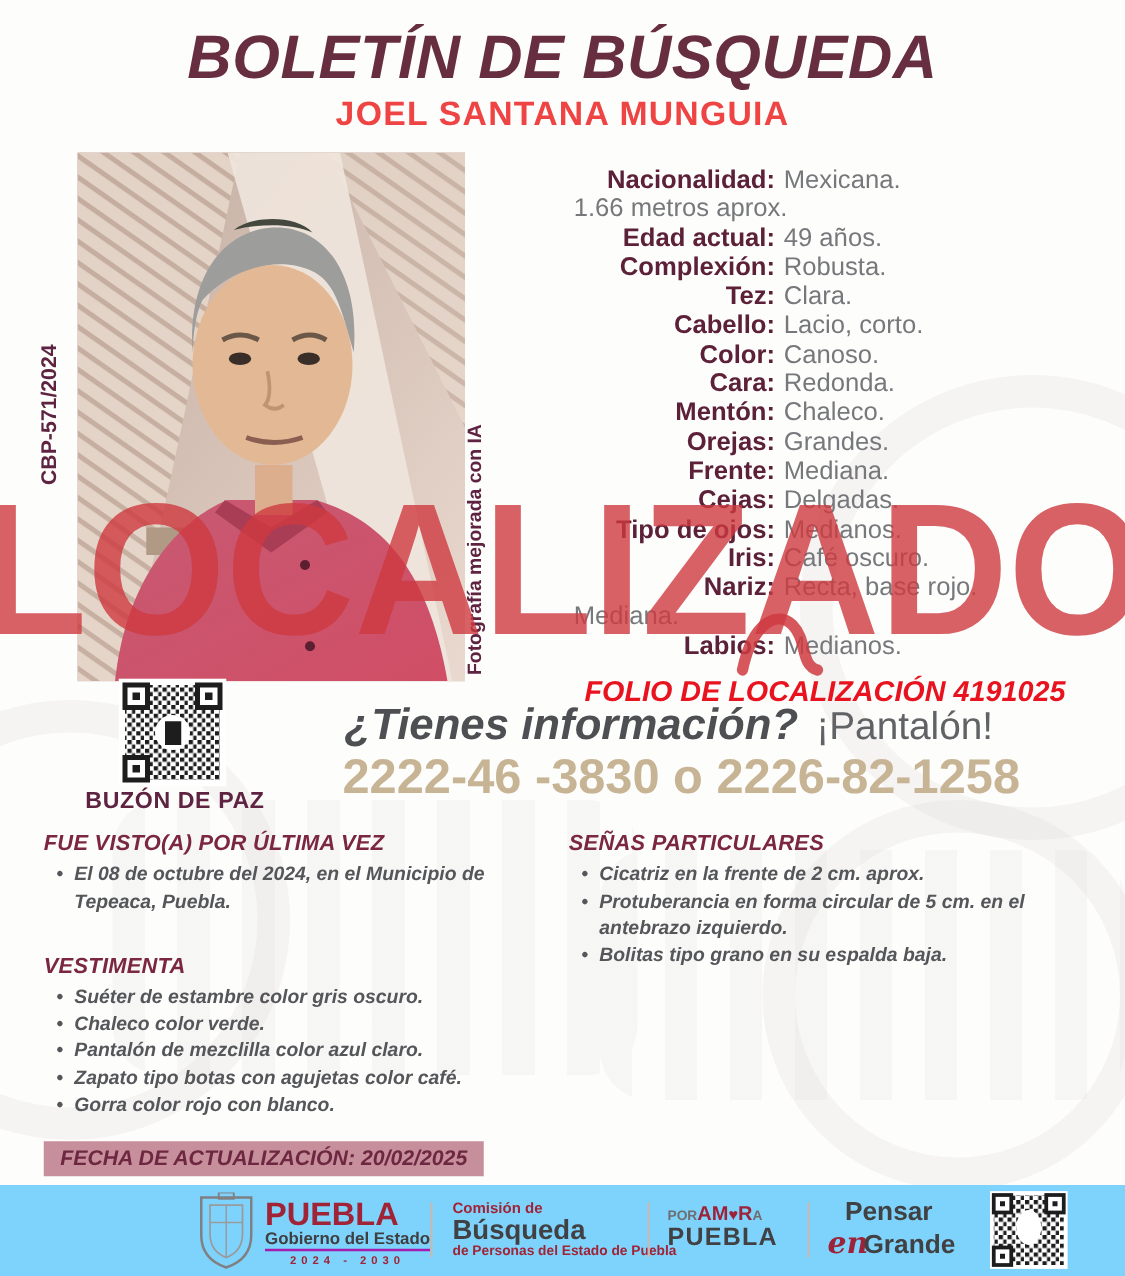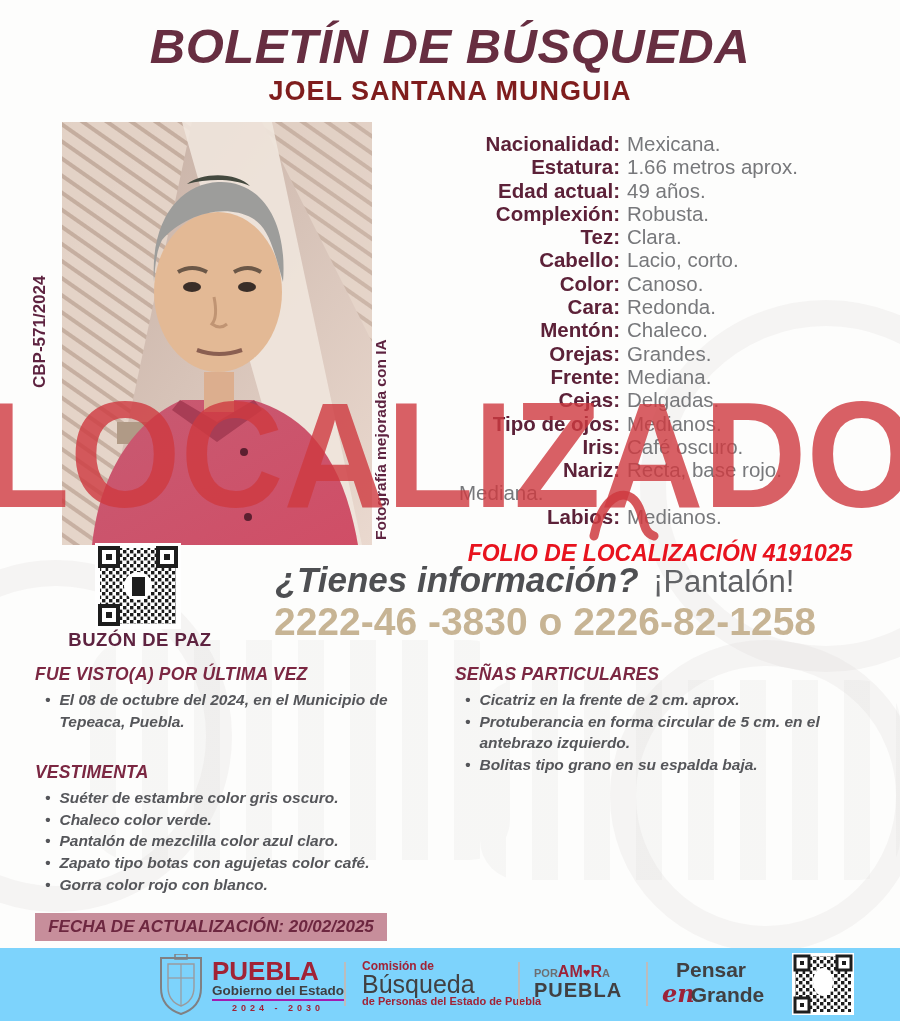--- a/index.html
+++ b/index.html
@@ -6,21 +6,21 @@
   body{width:900px;height:1021px;position:relative;overflow:hidden;
        background:#fdfdfc;font-family:"Liberation Sans",sans-serif;}
   .abs{position:absolute;}
 
   
   .wm{position:absolute;border-radius:50%;border:26px solid #d9d8d6;opacity:.22;}
   .wm2{position:absolute;opacity:.18;background:repeating-linear-gradient(90deg,#d8d7d5 0 26px,transparent 26px 52px);border-radius:40px;}
 
   .title{left:0;top:18px;width:900px;text-align:center;color:#672e41;
          font-size:49px;font-weight:800;font-style:italic;letter-spacing:.5px;}
-  .subtitle{left:0;top:76px;width:900px;text-align:center;color:#7f1d1d;
+  .subtitle{left:0;top:76px;width:900px;text-align:center;color:#ef4444;
             font-size:27px;font-weight:800;letter-spacing:1px;}
 
   .photo-frame{left:62px;top:122px;width:310px;height:423px;overflow:hidden;background:#cdb7ab;}
   .vtext{writing-mode:vertical-rl;transform:rotate(180deg);color:#5e2340;font-weight:800;}
   .cbp{left:30px;top:258px;height:130px;font-size:17px;}
   .foto-ia{left:372px;top:280px;height:260px;font-size:15.5px;}
 
   .details{left:452px;top:132px;width:440px;}
   .drow{display:flex;line-height:23.3px;font-size:20.5px;}
   .dlabel{width:168px;text-align:right;color:#5c2138;font-weight:800;flex:none;}
@@ -57,21 +57,21 @@
   .fecha-bar span{color:#6d2740;font-size:17px;font-weight:800;font-style:italic;}
 
   .footer{left:0;top:948px;width:900px;height:73px;background:#7dd3fc;}
   .fdiv{position:absolute;top:14px;width:2px;height:44px;background:#bcbcbc;}
   .gov{position:absolute;left:212px;top:11px;}
   .gov-name{color:#a12336;font-size:26px;font-weight:800;line-height:24px;}
   .gov-sub{color:#3f3f41;font-size:13.5px;font-weight:700;border-bottom:2px solid #a21caf;padding-bottom:1px;}
   .gov-years{color:#a12336;font-size:9px;font-weight:700;letter-spacing:4px;margin-top:2px;text-align:center;}
   .comm{position:absolute;left:362px;top:11px;}
   .comm-pre{color:#a12336;font-size:12px;font-weight:800;}
-  .comm-name{color:#414042;font-size:25px;font-weight:400;line-height:22px;}
+  .comm-name{color:#414042;font-size:22px;font-weight:700;line-height:22px;}
   .comm-sub{color:#a12336;font-size:11px;font-weight:800;}
   .amor{position:absolute;left:534px;top:16px;line-height:16px;}
   .amor .s{color:#6d6e71;font-size:11px;font-weight:800;}
   .amor .b{color:#9c2339;font-size:16px;font-weight:900;}
   .amor .heart{color:#9c2339;font-size:13px;}
   .amor-puebla{color:#414042;font-size:20px;font-weight:900;letter-spacing:1px;line-height:18px;}
   .pensar{position:absolute;left:662px;top:12px;}
   .pensar .p1{color:#414042;font-size:21px;font-weight:900;line-height:19px;margin-left:14px;}
   .pensar .en{color:#9c2339;font-size:24px;font-style:italic;font-family:"DejaVu Serif",serif;font-weight:700;margin-right:-4px;}
   .pensar .p2{color:#414042;font-size:21px;font-weight:900;line-height:20px;}
@@ -129,21 +129,20 @@
   </svg>
 </div>
 <div class="abs vtext foto-ia">Fotografía mejorada con IA</div>
 
 <div class="abs details">
   <div class="drow">
       <span class="dlabel">Nacionalidad:</span>
       <span class="dvalue">Mexicana.</span>
     </div>
   <div class="drow">
-      <span class="dlabel">Estatura:</span>
       <span class="dvalue">1.66 metros aprox.</span>
     </div>
   <div class="drow">
       <span class="dlabel">Edad actual:</span>
       <span class="dvalue">49 años.</span>
     </div>
   <div class="drow">
       <span class="dlabel">Complexión:</span>
       <span class="dvalue">Robusta.</span>
     </div>

